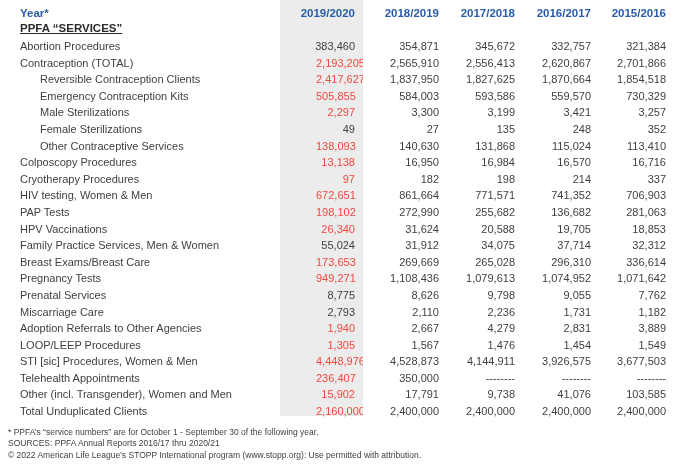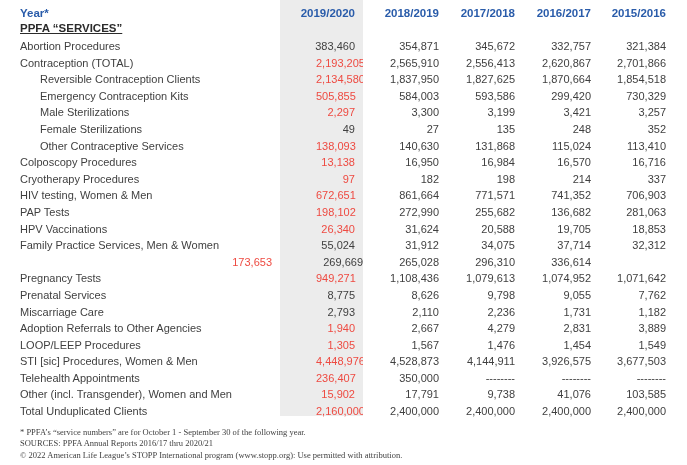--- a/index.html
+++ b/index.html
@@ -48,24 +48,23 @@
     font-weight:700;
     font-size:11.5px;
     color:var(--black, #2b2b2b);
     height:17px; line-height:15px;text-decoration:underline;
   }
   .label.indent { padding-left:20px; }
   .footnotes {
     position:relative;
     z-index:1;
     margin-top:7px;
-    padding-left:20px;
+    padding-left:8px;
     font-size:8.5px;
     color:var(--text, #3f3f3f);
-    font-family:Liberation Serif, serif;
   }
   .fn { line-height:11.5px; white-space:nowrap; }
 </style>
 </head>
 <body>
 
 <div class="page">
   <div class="band"></div>
 
   <div class="tbl">
@@ -101,33 +100,33 @@
     <div class="cell label">Contraception (TOTAL)</div>
     <div class="cell num c1 red">2,193,205</div>
     <div class="cell num">2,565,910</div>
     <div class="cell num">2,556,413</div>
     <div class="cell num">2,620,867</div>
     <div class="cell num">2,701,866</div>
   </div>
 
   <div class="row">
     <div class="cell label indent">Reversible Contraception Clients</div>
-    <div class="cell num c1 red">2,134,580</div>
+    <div class="cell num c1 red">2,417,627</div>
     <div class="cell num">1,837,950</div>
     <div class="cell num">1,827,625</div>
     <div class="cell num">1,870,664</div>
     <div class="cell num">1,854,518</div>
   </div>
 
   <div class="row">
     <div class="cell label indent">Emergency Contraception Kits</div>
     <div class="cell num c1 red">505,855</div>
     <div class="cell num">584,003</div>
     <div class="cell num">593,586</div>
-    <div class="cell num">299,420</div>
+    <div class="cell num">559,570</div>
     <div class="cell num">730,329</div>
   </div>
 
   <div class="row">
     <div class="cell label indent">Male Sterilizations</div>
     <div class="cell num c1 red">2,297</div>
     <div class="cell num">3,300</div>
     <div class="cell num">3,199</div>
     <div class="cell num">3,421</div>
     <div class="cell num">3,257</div>
@@ -199,20 +198,21 @@
   <div class="row">
     <div class="cell label">Family Practice Services, Men &amp; Women</div>
     <div class="cell num c1">55,024</div>
     <div class="cell num">31,912</div>
     <div class="cell num">34,075</div>
     <div class="cell num">37,714</div>
     <div class="cell num">32,312</div>
   </div>
 
   <div class="row">
+    <div class="cell label">Breast Exams/Breast Care</div>
     <div class="cell num c1 red">173,653</div>
     <div class="cell num">269,669</div>
     <div class="cell num">265,028</div>
     <div class="cell num">296,310</div>
     <div class="cell num">336,614</div>
   </div>
 
   <div class="row">
     <div class="cell label">Pregnancy Tests</div>
     <div class="cell num c1 red">949,271</div>

